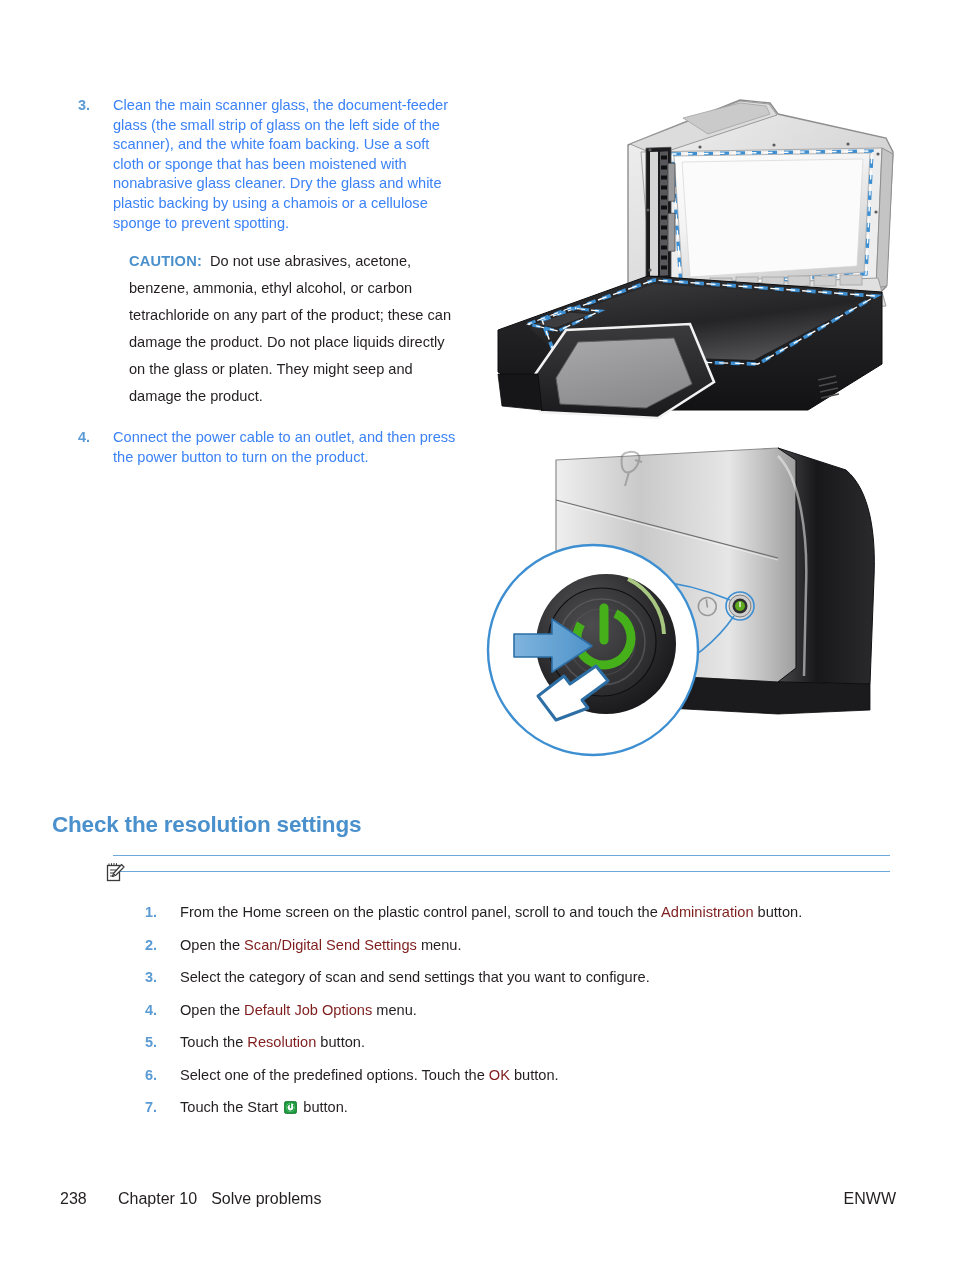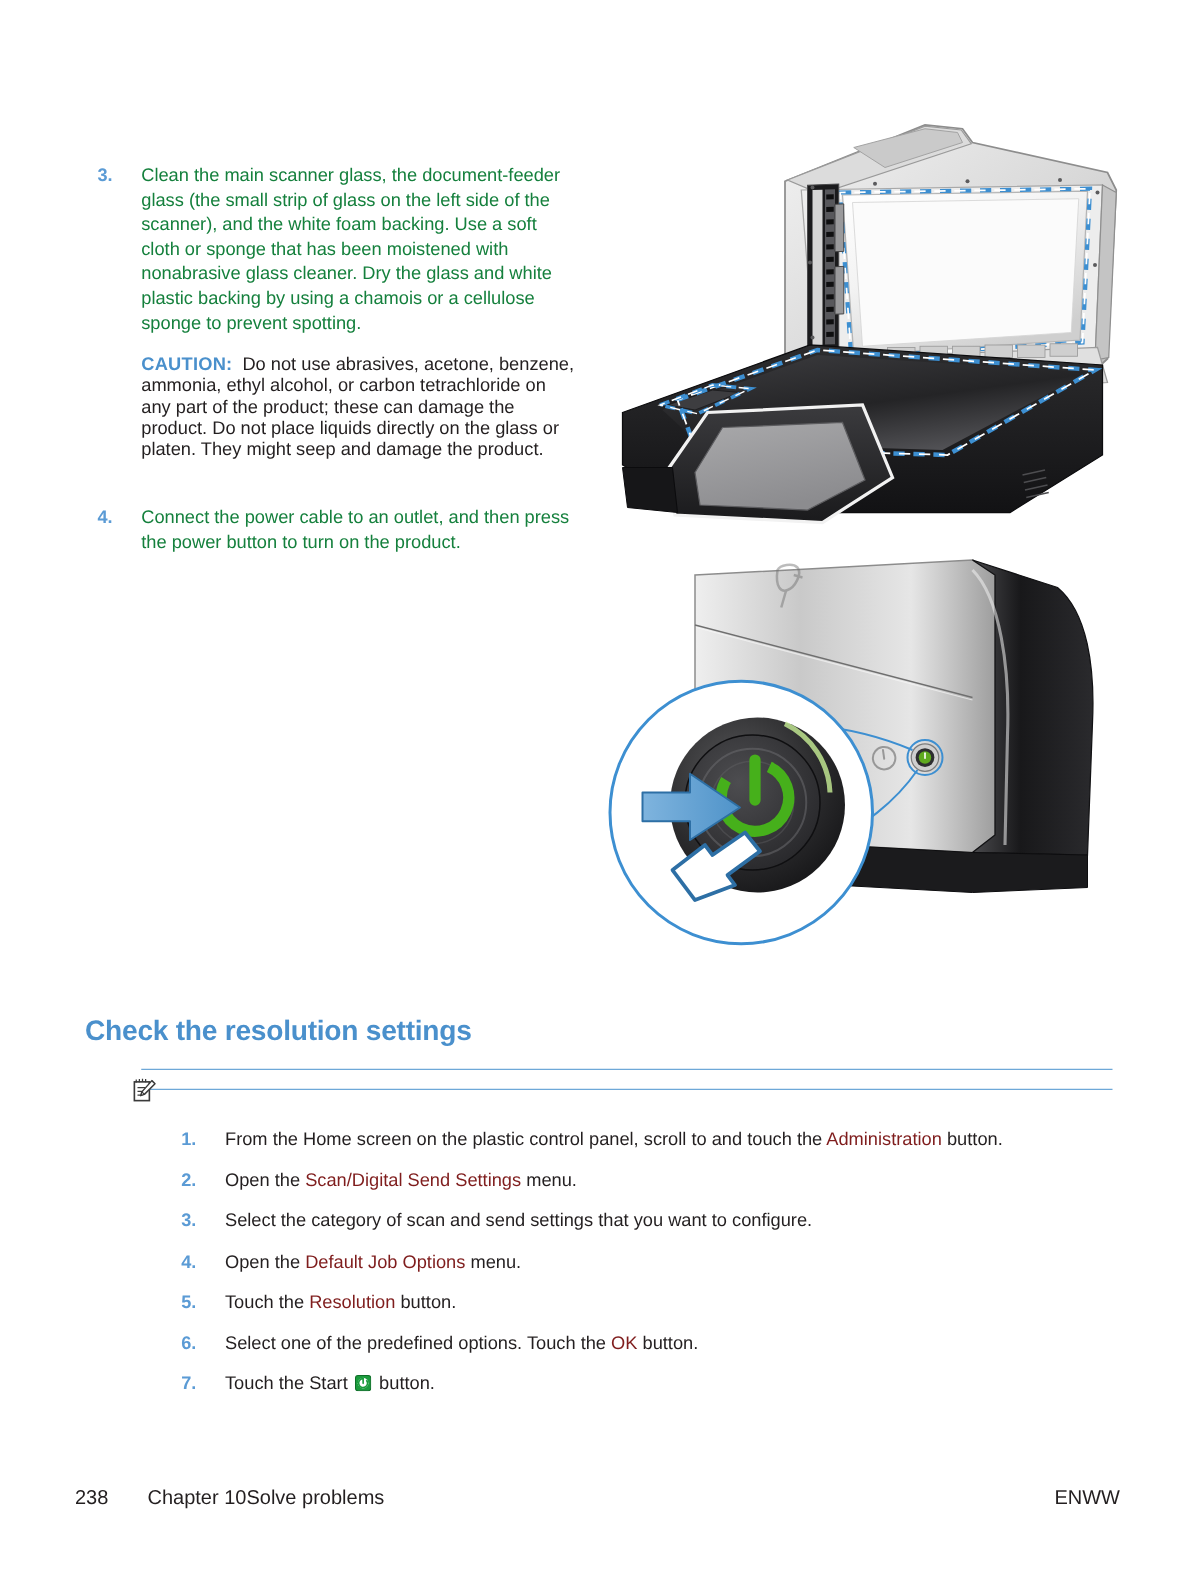--- a/index.html
+++ b/index.html
@@ -41,47 +41,47 @@
     width: 26px;
     text-align: left;
     color: #5b9bd5;
     font-weight: bold;
     font-size: 14.5px;
     line-height: 19.6px;
   }
   .step-body {
     font-size: 14.6px;
     line-height: 19.6px;
-    color: #15803d;
-    margin-top: 36px;
+    color: #3b82f6;
   }
   .admon {
     margin-top: 15px;
     font-size: 14.6px;
-    line-height: 17px;
+    line-height: 27px;
+    margin-left: 16px;
   }
   .admon-label {
     color: #4a90cc;
     font-weight: bold;
     letter-spacing: .2px;
   }
   .admon-gap { display: inline-block; width: 8px; }
 
   
   .fig {
     position: absolute;
   }
   #fig-scanner { left: 478px; top: 92px; width: 420px; height: 330px; }
   #fig-power   { left: 478px; top: 438px; width: 420px; height: 356px; }
   .fig svg { display: block; width: 100%; height: 100%; }
 
   
   .section-heading {
     position: absolute;
-    left: 68px;
+    left: 52px;
     top: 812px;
     font-size: 22.5px;
     font-weight: bold;
     color: #4a90cc;
     letter-spacing: -0.2px;
   }
 
   
   .note-box {
     position: absolute;
@@ -156,21 +156,21 @@
     right: 58px;
     top: 1190px;
     font-size: 16px;
     color: #231f20;
     display: flex;
     justify-content: space-between;
     align-items: baseline;
   }
   .footer-left { display: flex; align-items: baseline; }
   .footer-pageno { width: 58px; }
-  .footer-chapter { margin-right: 0; }
+  .footer-chapter { margin-right: 14px; }
 </style>
 </head>
 <body>
 
 <div class="page">
 
   <div class="text-col">
 
     <div class="step">
       <div class="step-num">3.</div>

